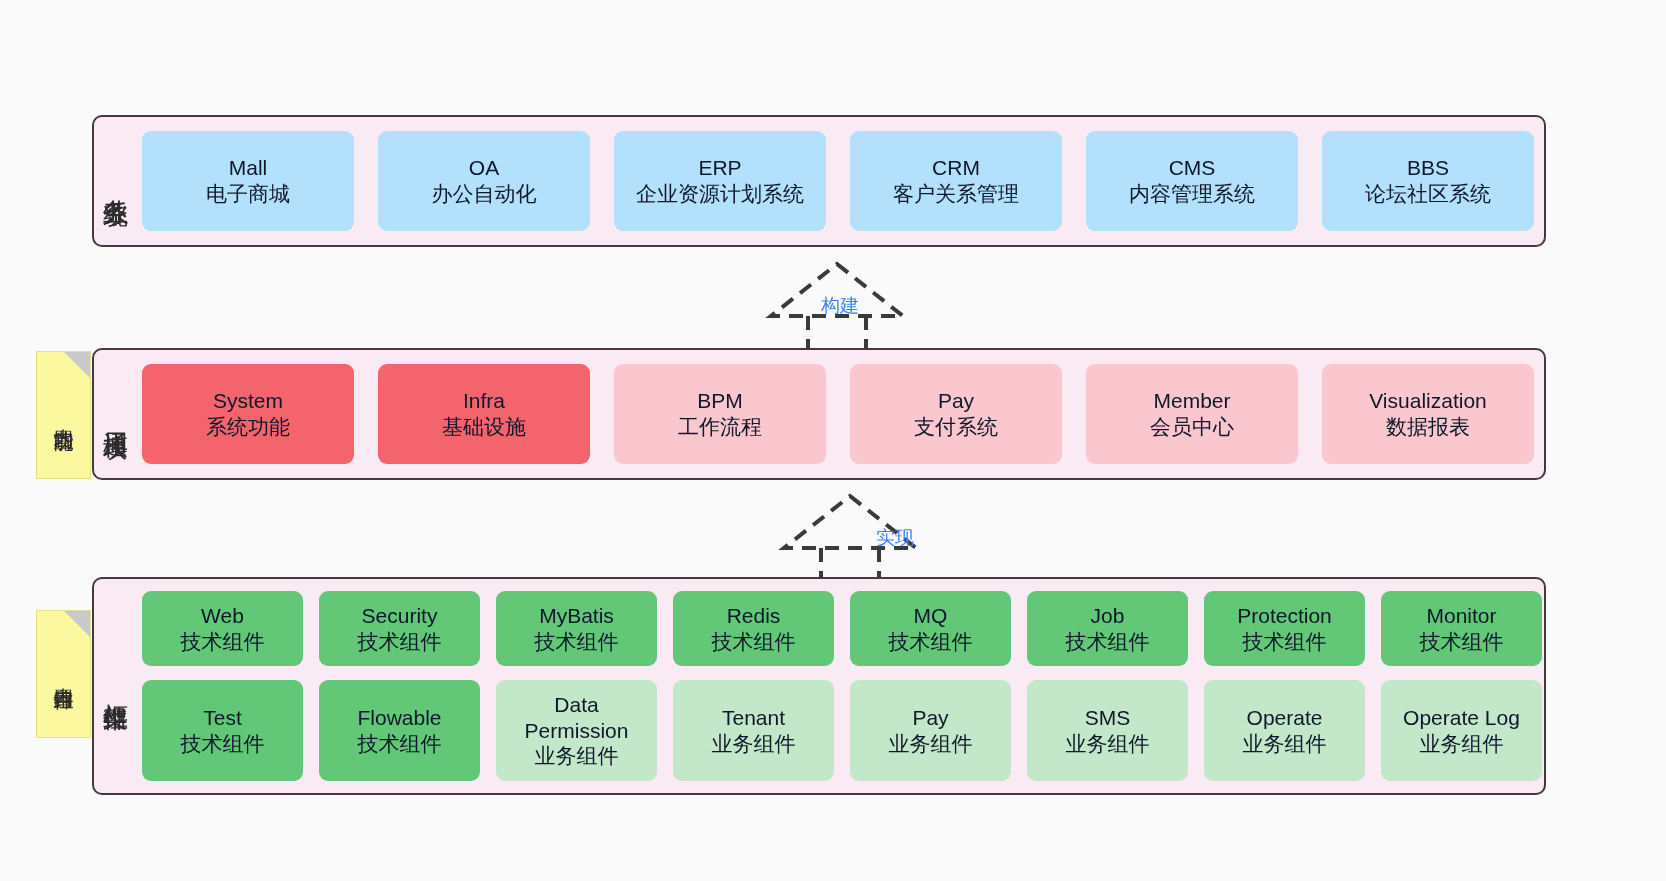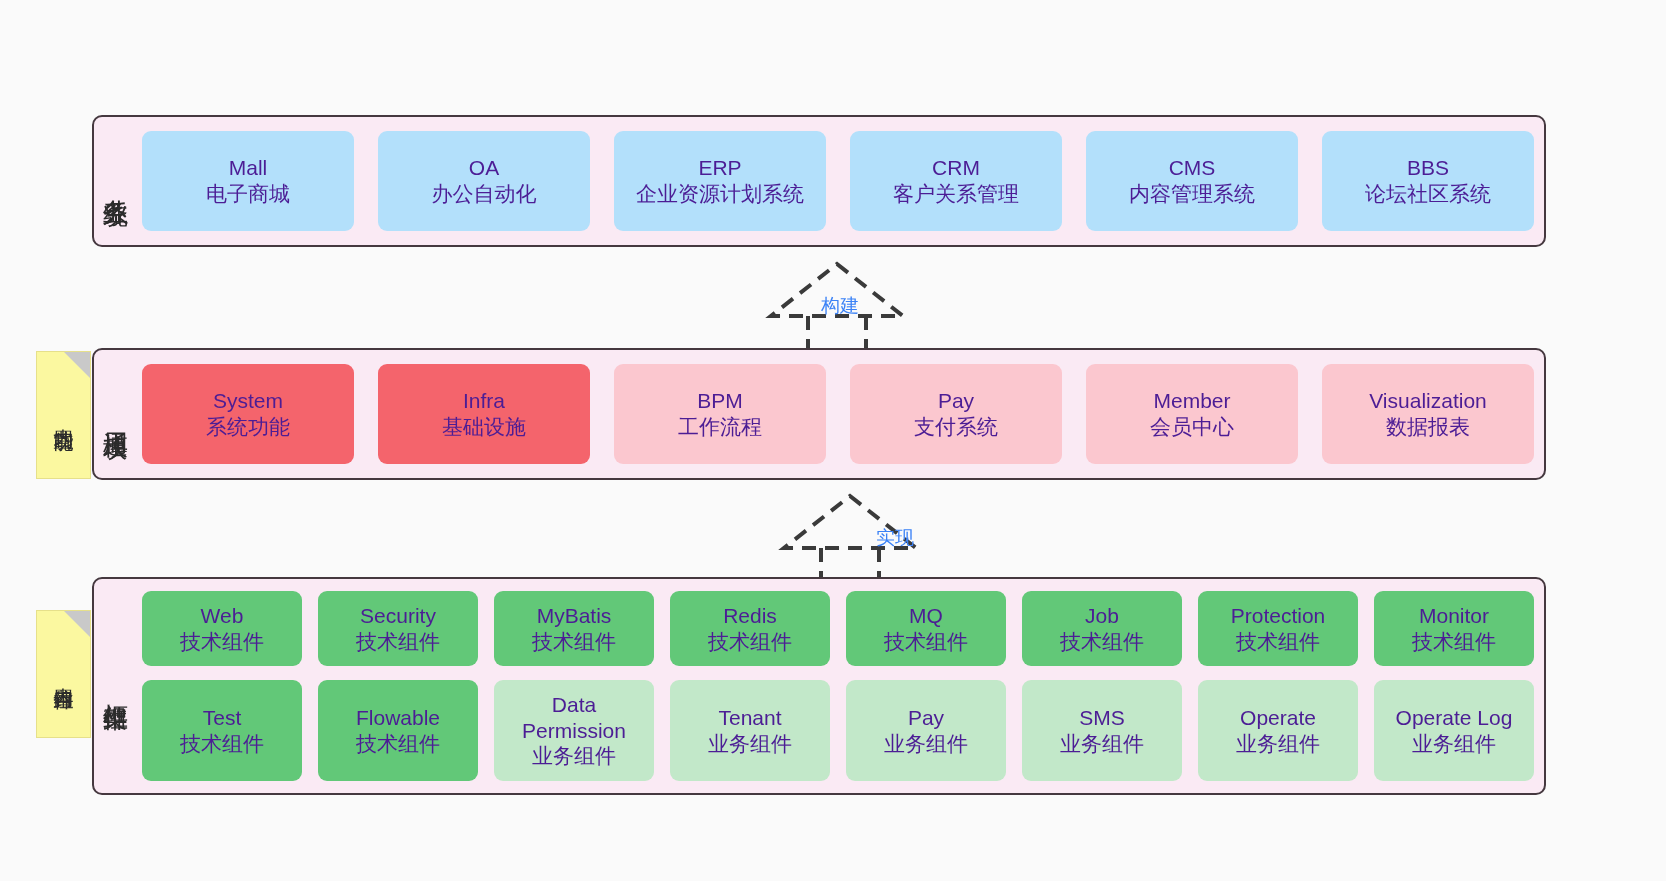--- a/index.html
+++ b/index.html
@@ -63,21 +63,21 @@
     flex: 1 1 auto;
   }
   .card {
     flex: 1 1 0;
     border-radius: 9px;
     display: flex;
     flex-direction: column;
     align-items: center;
     justify-content: center;
     text-align: center;
-    color: #4c1d95;
+    color: #0f172a;
     font-size: 21px;
     line-height: 1.22;
     padding: 4px 6px;
     box-sizing: border-box;
   }
   .card .en { display: block; }
   .card .cn { display: block; }
 
   .c-blue  { background: #b3e0fb; }
   .c-red   { background: #f4646c; }
@@ -225,21 +225,21 @@
   </div>
   <div class="connector-label" style="left:876px; top:525px;">实现</div>
 
   <div class="note" style="left:36px; top:610px; width:55px; height:128px;">
     <span class="fold"></span>
     <span>内置组件</span>
   </div>
 
   <div class="layer" id="layer-framework" style="left:92px; top:577px; width:1454px; height:218px;">
     <div class="layer-title">框架组件</div>
-    <div class="cards-area" style="gap:14px; padding:12px 10px 12px 4px;">
+    <div class="cards-area" style="gap:14px; padding:12px 2px 12px 4px;">
 
       <div class="cards-row" style="gap:16px;">
         <div class="card c-green">
           <span class="en">Web</span>
           <span class="cn">技术组件</span>
         </div>
         <div class="card c-green">
           <span class="en">Security</span>
           <span class="cn">技术组件</span>
         </div>

